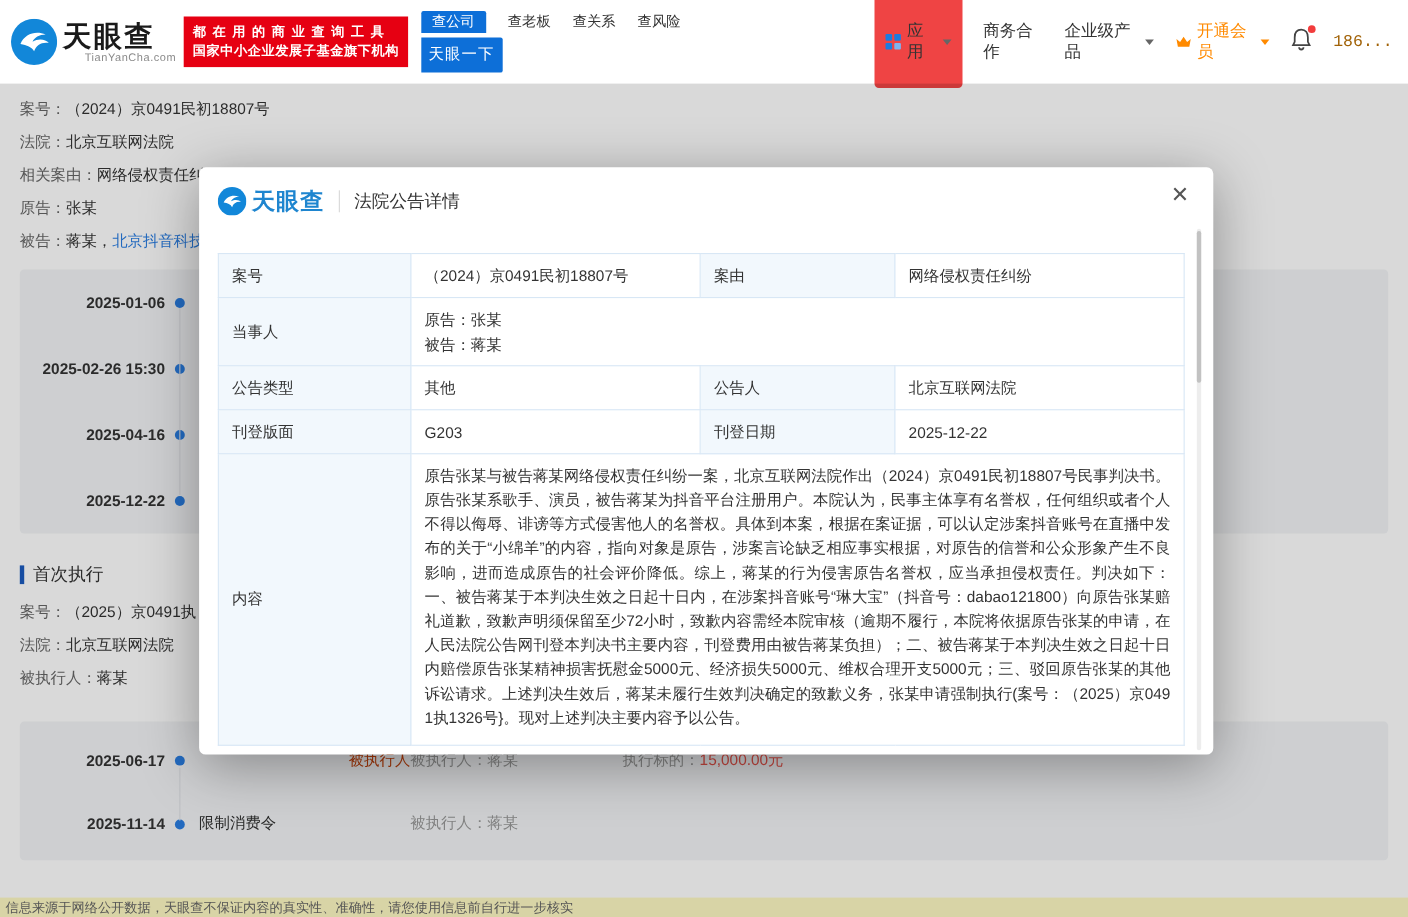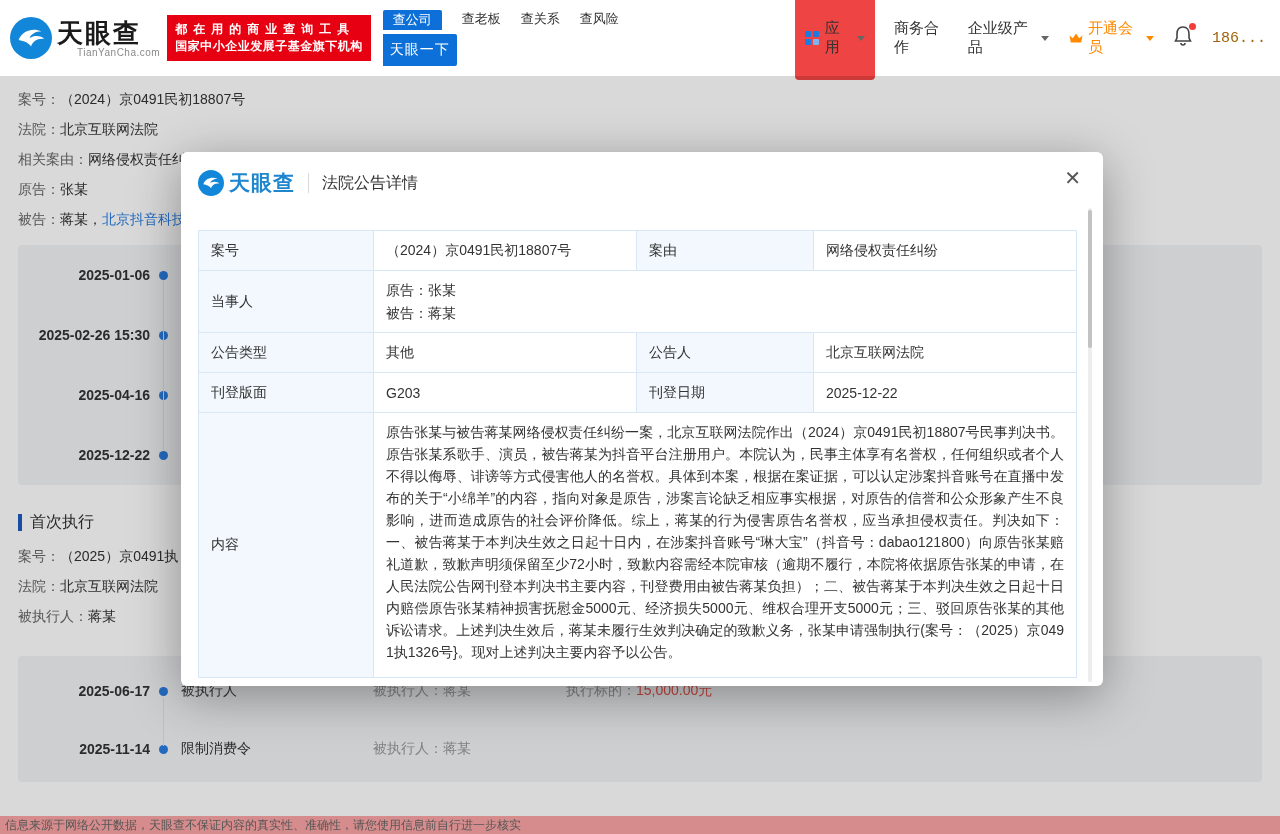--- a/index.html
+++ b/index.html
@@ -16,21 +16,21 @@
   .logo-icon svg { width:42px; height:42px; display:block; }
   .logo-txt { margin-left:5px; display:flex; flex-direction:column; }
   .logo-cn { font-size:26px; font-weight:700; color:#1a1a1a; letter-spacing:2px; line-height:28px; }
   .logo-en { font-size:10px; color:#8a8a8a; letter-spacing:.5px;margin-left:20px; }
   .promo { margin-left:7px; background:#e60012; color:#fff; padding:6px 8px; font-size:12px;
            line-height:17px; font-weight:700; flex:none; }
   .promo-l1 { display:block; letter-spacing:6px; }
   .promo-l2 { display:block; letter-spacing:.5px; }
 
   .search-area { margin-left:12px; width:412px; flex:none; }
-  .search-tabs { display:flex; align-items:flex-start; gap:20px; margin-bottom:4px; height:20px; }
+  .search-tabs { display:flex; align-items:center; gap:20px; margin-bottom:4px; height:20px; }
   .tab { font-size:13px; color:#333; cursor:pointer; line-height:18px; }
   .tab.active { background:#0d6fd8; color:#fff; padding:1px 10px; border-radius:2px 2px 0 0; }
   .search-row { display:flex; height:32px; }
   .search-input { flex:1; border:2px solid #3c4350; border-right:none; padding:0 10px; font-size:13px;
                   color:#333; outline:none; border-radius:2px 0 0 2px; font-family:inherit; background:#fff; }
   .search-input::placeholder { color:#9aa0a8; }
   .search-btn { width:74px; background:#0d6fd8; color:#fff; border:none; font-size:14px; cursor:pointer;
                 border-radius:0 2px 2px 0; letter-spacing:1px; font-family:inherit; }
 
   .top-right { margin-left:auto; display:flex; align-items:center; gap:19px; margin-right:14px; }
@@ -61,31 +61,31 @@
 
   .tbox { margin:11px 18px 0 18px; background:#f2f4f6; border-radius:4px; position:relative; }
   .tbox1 { height:240px; }
   .tbox1 .t-row { height:60px; }
   .tbox2 { margin-top:25px; height:126px; padding-top:6px; }
   .tbox2 .t-row { height:58px; }
   .t-row { display:flex; align-items:center; }
   .t-date { width:132px; text-align:right; font-size:14px; font-weight:700; color:#333; flex:none; }
   .t-dot { width:9px; height:9px; border-radius:50%; background:#2a7de1; margin-left:9px; flex:none; }
   .t-title { margin-left:13px; width:192px; font-size:14px; color:#333; flex:none; }
-  .t-title.dim { color:#404040; }
+  .t-title.dim { color:#c2410c;text-align:right; }
   .t-detail { width:193px; font-size:14px; color:#999; flex:none; }
   .t-amount { font-size:14px; color:#999; }
   .t-amount b { color:#e5534b; font-weight:400; }
   .t-line { position:absolute; left:145px; width:1px; background:#dfe2e6; }
 
   .section-head { margin:26px 0 0 18px; display:flex; align-items:center; height:22px; }
   .section-bar { width:4px; height:17px; background:#1c5bbf; margin-right:8px; }
   .section-title { font-size:16px; font-weight:400; color:#333; }
 
-  .footer { position:absolute; bottom:0; left:0; width:1280px; height:18px; background:#fca5a5;
+  .footer { position:absolute; bottom:0; left:0; width:1280px; height:18px; background:#fef9c3;
             font-size:12px; color:#666; line-height:18px; padding-left:5px; white-space:nowrap; }
 
   
   .overlay { position:absolute; top:76px; left:0; width:1280px; height:758px;
              background:rgba(0,0,0,.15); z-index:10; }
   .modal { position:absolute; left:181px; top:152px; width:922px; height:534px; background:#fff;
            border-radius:6px; box-shadow:0 10px 50px rgba(0,0,0,.35); z-index:20; }
   .modal-header { display:flex; align-items:center; padding:17px 0 0 17px; }
   .m-logo-icon svg { width:26px; height:26px; display:block; }
   .m-logo-cn { font-size:21px; font-weight:700; color:#1e85cf; margin-left:5px; letter-spacing:1px; }

